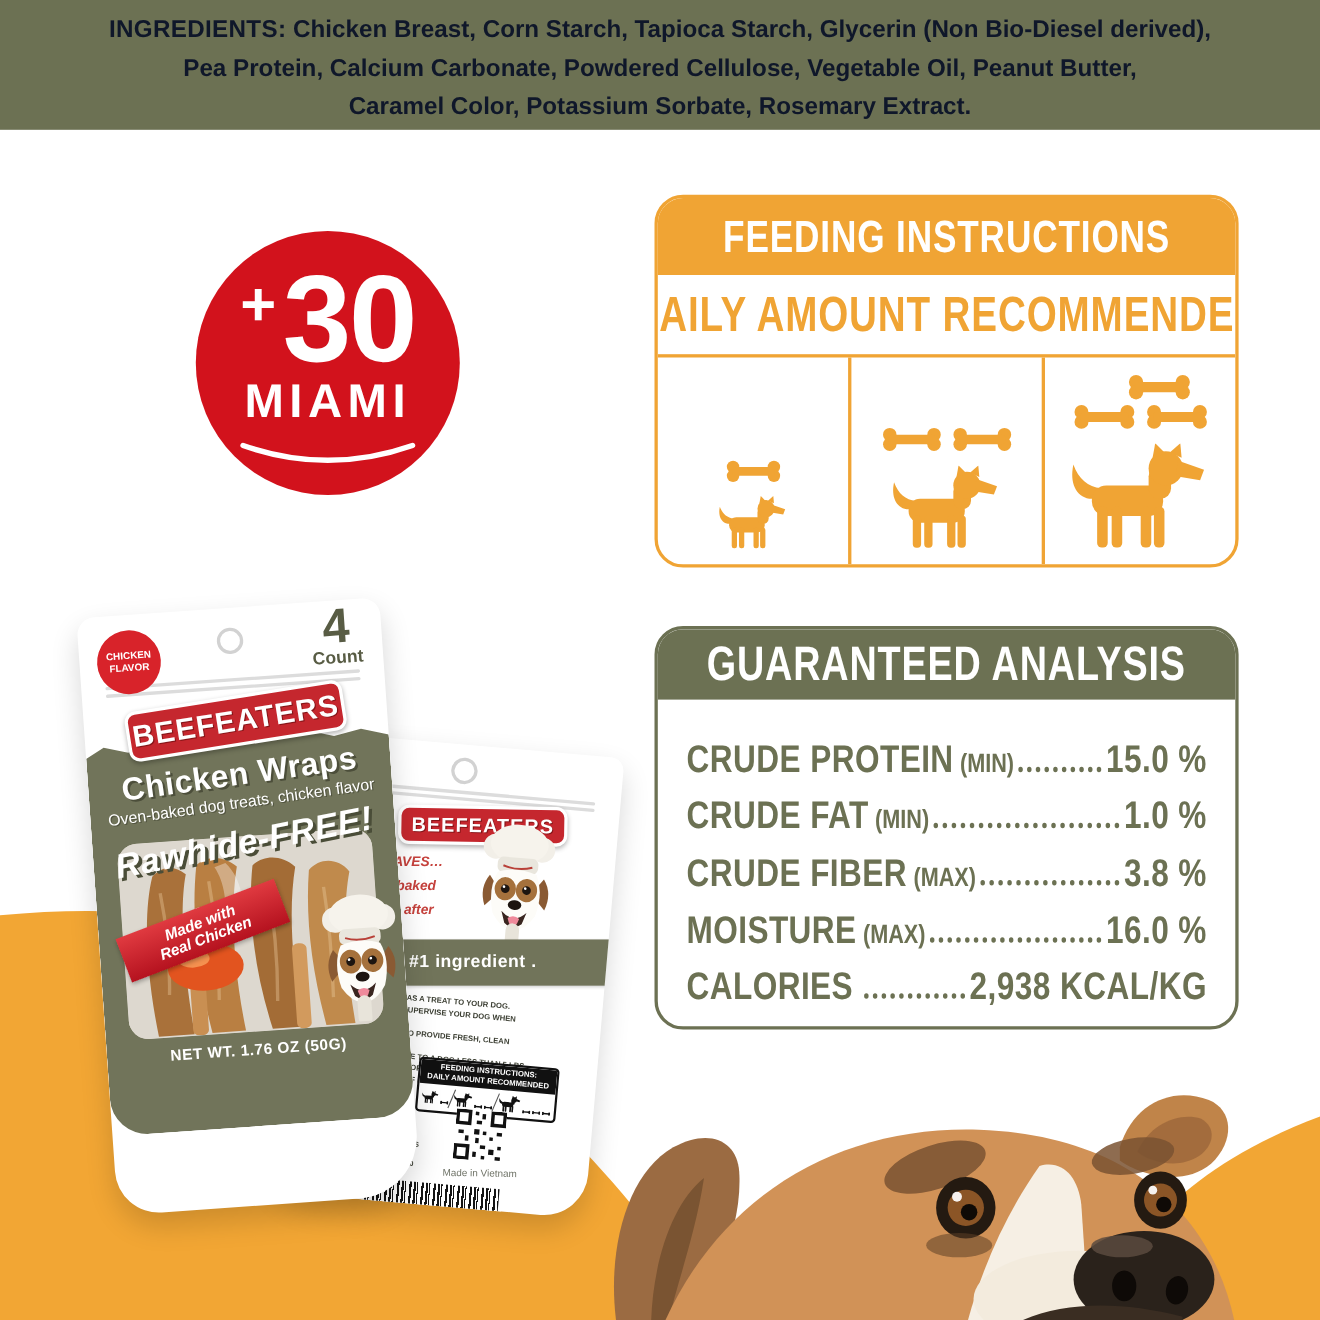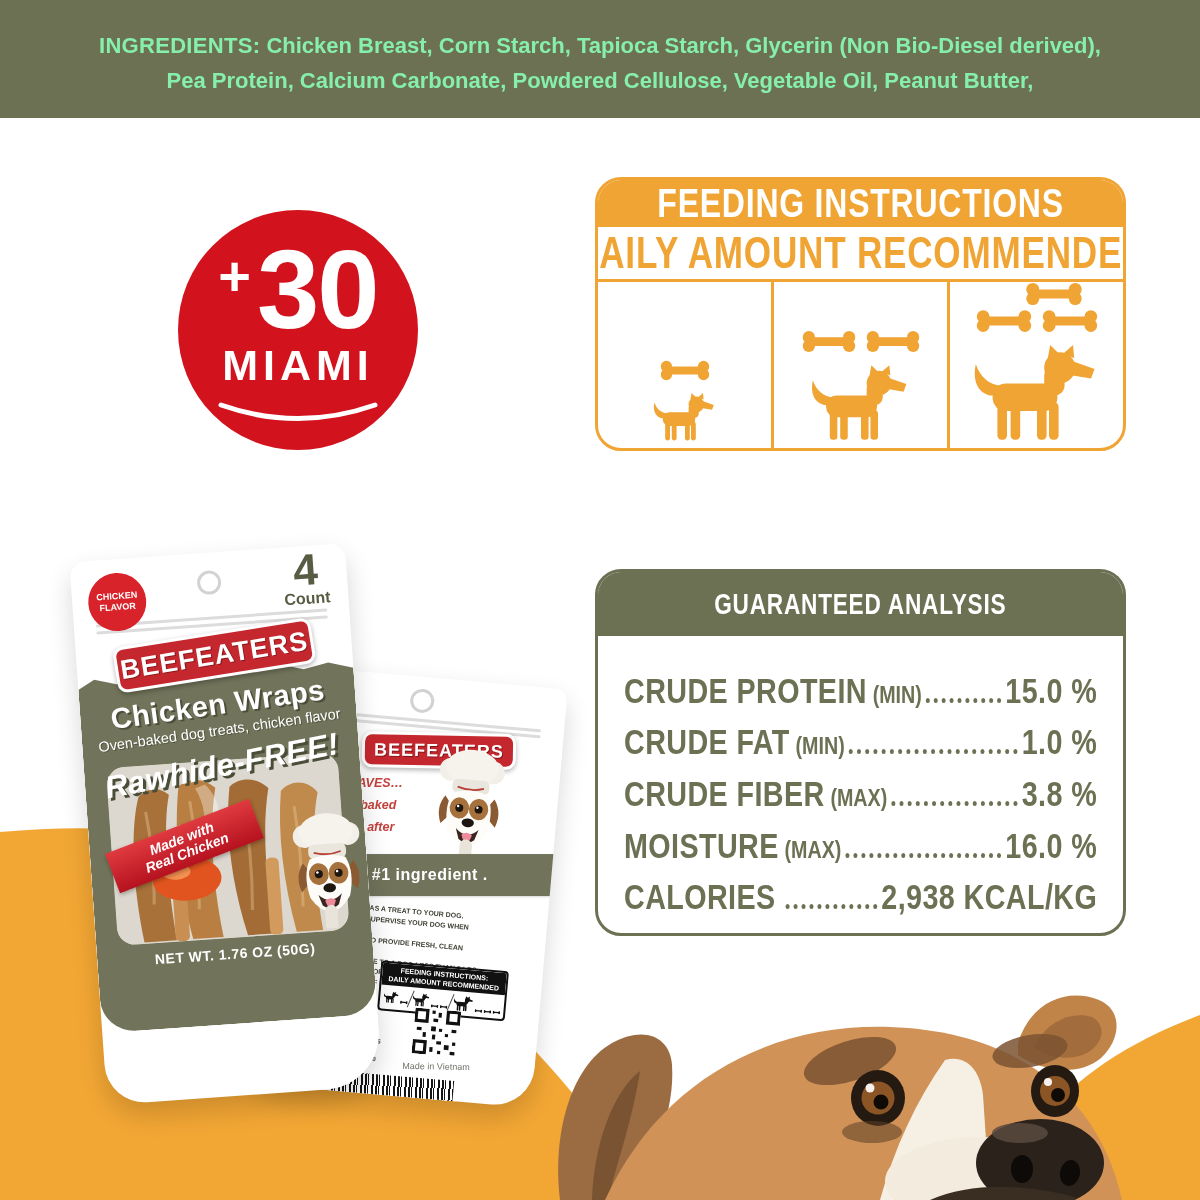--- a/index.html
+++ b/index.html
@@ -6,51 +6,51 @@
     --olive:#6c7153; --olive-dark:#5d6147; --orange:#f0a434; --orange-wave:#f2a634;
     --red:#d2121c; --brand-red:#c5272e; --bag-olive:#71745a;
   }
   *{margin:0;padding:0;box-sizing:border-box;}
   html,body{background:#fff;}
   body{font-family:"Liberation Sans",sans-serif;}
   .stage{position:relative;width:1200px;height:1200px;background:#fff;overflow:hidden;}
 
   
   .banner{position:absolute;left:0;top:0;width:1200px;height:118px;background:var(--olive);
-    color:#86efac;text-align:center;padding-top:28px;line-height:35px;font-size:22px;font-weight:bold;z-index:2;}
+    color:#0f172a;text-align:center;padding-top:9px;line-height:35px;font-size:22px;font-weight:bold;z-index:2;}
   .banner b{font-weight:bold;letter-spacing:.3px;}
 
   
   .badge{position:absolute;left:178px;top:210px;width:240px;height:240px;border-radius:50%;
     background:var(--red);display:flex;flex-direction:column;align-items:center;justify-content:center;z-index:2;color:#fff;}
   .badge-row{display:flex;align-items:center;margin-top:8px;}
   .badge-plus{font-size:56px;font-weight:bold;margin:-28px 6px 0 0;}
   .badge-num{font-size:112px;font-weight:bold;line-height:.85;letter-spacing:-2px;}
   .badge-years{font-size:43px;font-weight:bold;letter-spacing:5px;margin-top:4px;}
   .badge-arc{margin-top:10px;}
 
   
   .panel{position:absolute;width:531px;background:#fff;overflow:hidden;z-index:2;display:flex;flex-direction:column;}
   .cond{transform:scaleX(.78);white-space:nowrap;}
   
-  .fi{left:595px;top:177px;height:274px;border:3px solid var(--orange);border-radius:26px;}
+  .fi{left:595px;top:177px;height:339px;border:3px solid var(--orange);border-radius:26px;}
   .fi-header{height:70px;background:var(--orange);color:#fff;display:flex;align-items:center;justify-content:center;
     font-size:41px;font-weight:bold;letter-spacing:1px;}
   .fi-sub{height:75px;display:flex;align-items:center;justify-content:center;color:var(--orange);
     font-size:45px;font-weight:bold;border-bottom:3px solid var(--orange);letter-spacing:1px;}
   .fi-grid{flex:1;display:flex;}
   .fi-cell{flex:1;display:flex;flex-direction:column;align-items:center;justify-content:flex-end;
     padding-bottom:14px;gap:12px;color:var(--orange);}
   .fi-cell + .fi-cell{border-left:3px solid var(--orange);}
   .bones-row{display:flex;gap:8px;align-items:center;}
   .bones-col{display:flex;flex-direction:column;align-items:center;gap:3px;}
   
   .ga{left:595px;top:569px;height:367px;border:3px solid var(--olive);border-radius:26px;}
   .ga-header{height:64px;background:var(--olive);color:#fff;display:flex;align-items:center;justify-content:center;
-    font-size:29px;font-weight:bold;letter-spacing:1px;}
+    font-size:44px;font-weight:bold;letter-spacing:1px;}
   .ga-body{flex:1;padding:29px 26px 10px;display:flex;flex-direction:column;justify-content:space-around;}
   .ga-row{display:flex;align-items:baseline;color:var(--olive);font-weight:bold;
     transform:scaleX(.82);transform-origin:0 50%;width:122%;}
   .ga-label{font-size:35px;letter-spacing:.5px;}
   .ga-q{font-size:24px;margin-left:7px;}
   .ga-dots{flex:1;border-bottom:5px dotted var(--olive);margin:0 5px 7px 5px;}
   .ga-val{font-size:35px;letter-spacing:.5px;}
 
   
   .bag{position:absolute;background:#fff;box-shadow:0 12px 26px rgba(0,0,0,.16);}
@@ -188,20 +188,21 @@
       </g>
     </symbol>
   </defs>
 </svg>
 
 <div class="stage">
 
   <div class="banner">
     <div><b>INGREDIENTS:</b><span> Chicken Breast, Corn Starch, Tapioca Starch, Glycerin (Non Bio-Diesel derived),</span></div>
     <div>Pea Protein, Calcium Carbonate, Powdered Cellulose, Vegetable Oil, Peanut Butter,</div>
+    <div>Caramel Color, Potassium Sorbate, Rosemary Extract.</div>
   </div>
 
   <div class="badge">
     <div class="badge-row">
       <span class="badge-plus">+</span>
       <span class="badge-num">30</span>
     </div>
     <div class="badge-years">MIAMI</div>
     <svg class="badge-arc" width="170" height="26" viewBox="0 0 170 26">
       <path d="M8 5 Q85 32 162 5" stroke="#fff" stroke-width="5" fill="none" stroke-linecap="round"></path>

